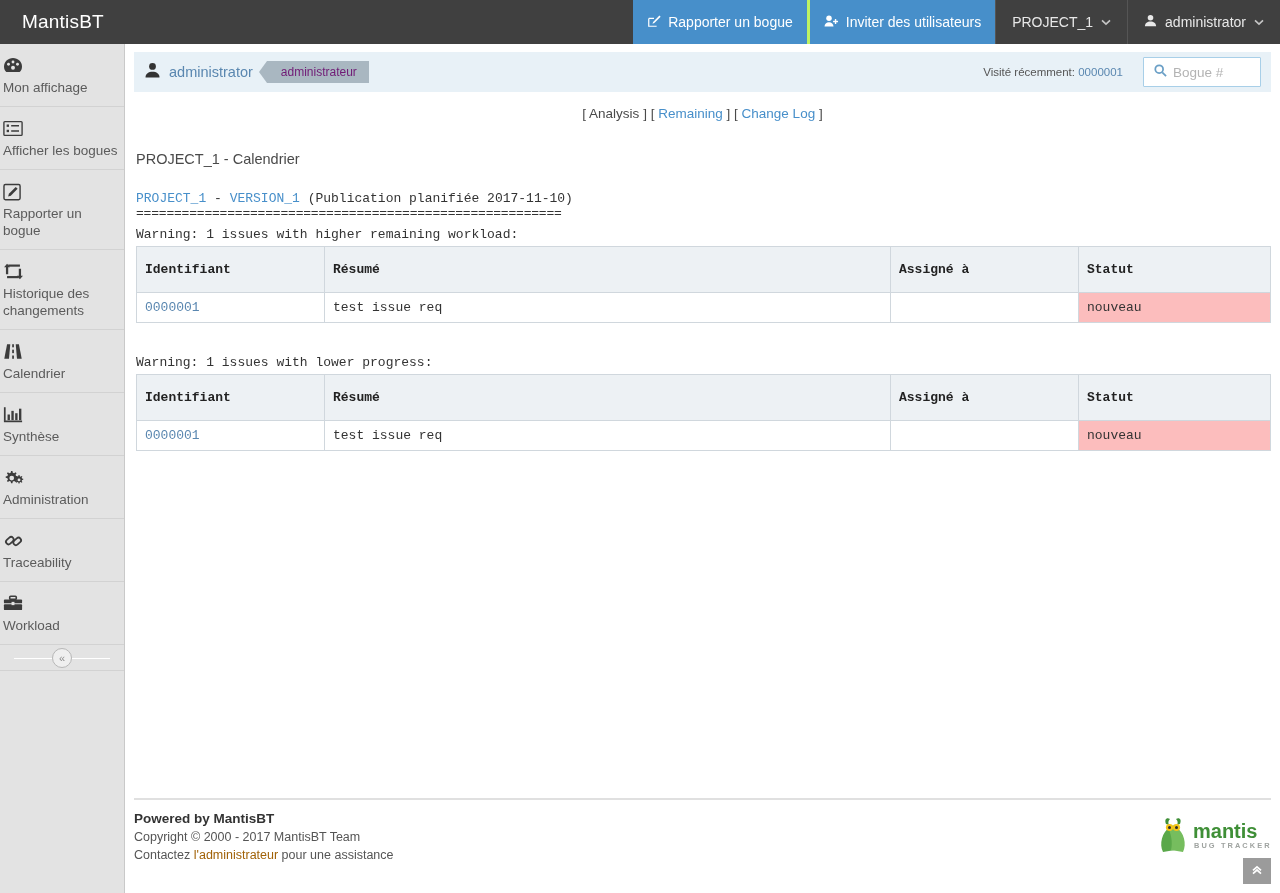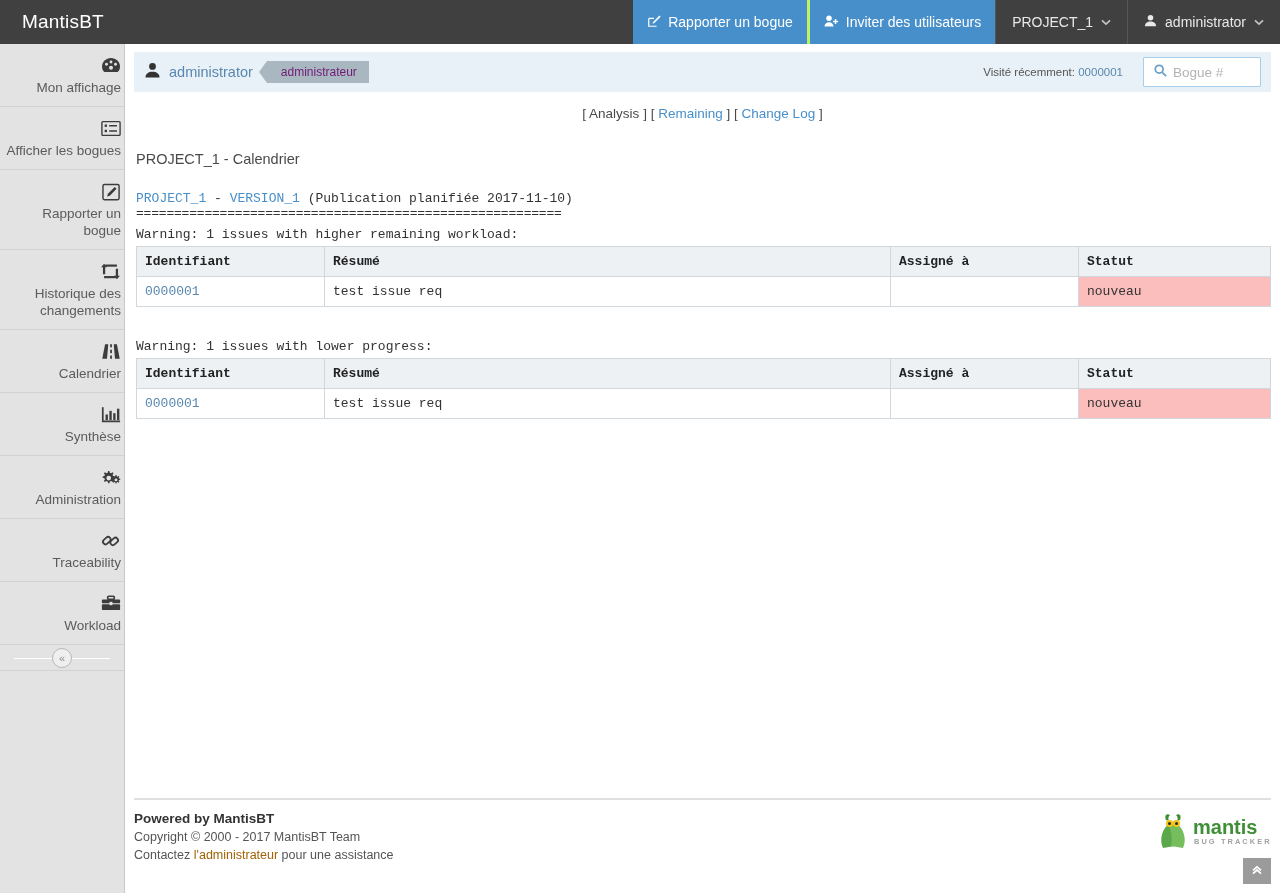--- a/index.html
+++ b/index.html
@@ -35,21 +35,21 @@
   }
   .caret { font-size: 11px; opacity: .85; }
 
   
   .sidebar {
     position: absolute; top: 44px; left: 0; width: 125px; height: 849px;
     background: #e3e3e3; border-right: 1px solid #c9c9c9;
   }
   .nav-item {
     border-bottom: 1px solid #d2d2d2;
-    padding: 11px 3px 10px; text-align: right; cursor: pointer;
+    padding: 11px 3px 10px; text-align: left; cursor: pointer;
     color: #5b5b5b;
   }
   .nav-ico { font-size: 17px; line-height: 20px; color: #3c3c3c; display:block; }
   .nav-ico svg { display: inline-block; vertical-align: middle; }
   .nav-label { font-size: 13.5px; line-height: 17px; margin-top: 4px; display:block; }
   .collapse-bar {
     height: 26px; position: relative; border-bottom: 1px solid #d2d2d2;
     display: flex; align-items: center; justify-content: center;
   }
   .collapse-bar::before {
@@ -110,39 +110,39 @@
   .sep-line { font-size: 13px; color: #333; line-height: 15px; letter-spacing: -0.2px; }
   .warn-line { font-size: 13px; color: #333; margin-top: 4px; line-height: 19px; }
 
   table.issues {
     width: 1134px; border-collapse: collapse; margin-top: 2px;
     table-layout: fixed;
   }
   table.issues th {
     background: #edf1f4; border: 1px solid #d0d7dd;
     font-size: 13px; font-weight: bold; color: #222;
-    text-align: left; padding: 7px 8px; height: 24px;
+    text-align: left; padding: 15px 8px; height: 24px;
   }
   table.issues td {
     border: 1px solid #d0d7dd; font-size: 13px; color: #333;
     padding: 7px 8px; height: 26px;
   }
   table.issues td a { color: #5a87b0; text-decoration: none; }
   td.status-new { background: #fcbdbd; }
   .col-id { width: 188px; }
   .col-sum { width: 566px; }
   .col-assign { width: 188px; }
   .col-status { width: 192px; }
   .table-gap { height: 26px; }
 
   
   .footer {
     position: absolute; left: 134px; top: 798px; width: 1137px;
     border-top: 2px solid #e0e0e0; padding-top: 10px;
-    display: flex; align-items: flex-start;
+    display: flex; align-items: flex-end;
   }
   .foot-text { font-size: 12.5px; color: #555; line-height: 18px; }
   .foot-text .pb { font-size: 13.5px; color: #333; font-weight: bold; }
   .foot-text a { color: #a16207; text-decoration: none; }
   .foot-logo { margin-left: auto; margin-top: 2px; }
 
   .to-top {
     position: absolute; right: 9px; bottom: 9px;
     width: 28px; height: 26px; background: #9b9b9b; color: #fff;
     display: flex; align-items: center; justify-content: center;

